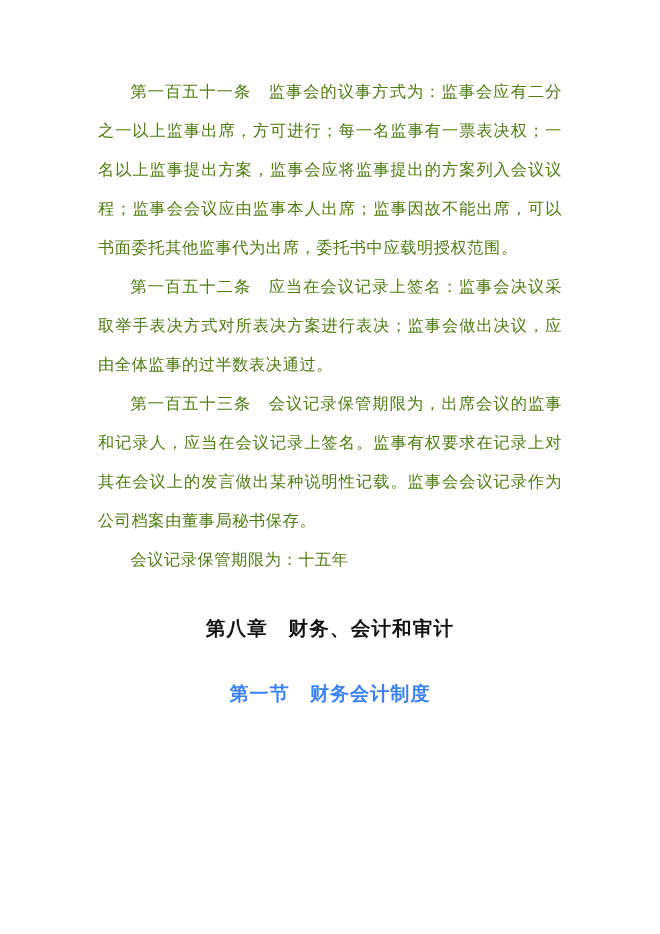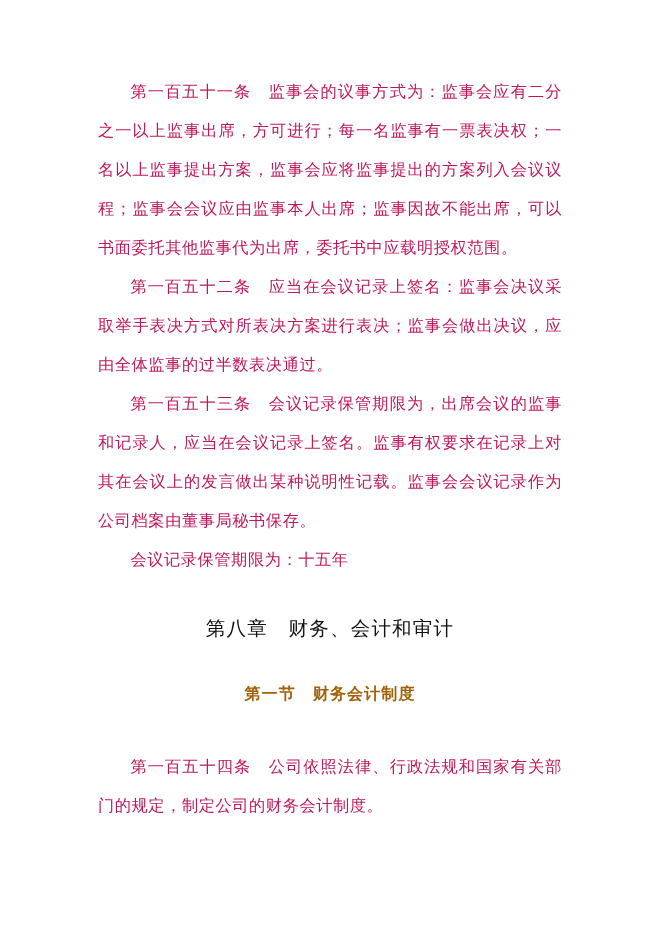--- a/index.html
+++ b/index.html
@@ -23,53 +23,52 @@
     background: #ffffff;
   }
   .body-text {
     font-size: 16.2px;
     line-height: 39px;
     text-align: justify;
     text-justify: inter-ideograph;
     letter-spacing: 0.6px;
     text-indent: 2em;
     margin: 0;
-    color: #be185d;
+    color: #4d7c0f;
   }
   .chapter-title {
     font-size: 19.5px;
     line-height: 39px;
     text-align: center;
     letter-spacing: 1.2px;
-    font-weight: normal;
+    font-weight: bold;
     margin: 30px 0 0 0;
     text-indent: 0;
     color: #111111;
   }
   .section-title {
-    font-size: 16px;
+    font-size: 19px;
     line-height: 39px;
     text-align: center;
     letter-spacing: 1.1px;
     margin: 26px 0 0 0;
     text-indent: 0;
-    color: #a16207;
+    color: #3b82f6;
   }
   .gap-after-section {
     margin-top: 34px;
   }
 </style>
 </head>
 <body>
 
 <div class="page">
 
   <p class="body-text">第一百五十一条　监事会的议事方式为：监事会应有二分之一以上监事出席，方可进行；每一名监事有一票表决权；一名以上监事提出方案，监事会应将监事提出的方案列入会议议程；监事会会议应由监事本人出席；监事因故不能出席，可以书面委托其他监事代为出席，委托书中应载明授权范围。</p>
   <p class="body-text">第一百五十二条　应当在会议记录上签名：监事会决议采取举手表决方式对所表决方案进行表决；监事会做出决议，应由全体监事的过半数表决通过。</p>
   <p class="body-text">第一百五十三条　会议记录保管期限为，出席会议的监事和记录人，应当在会议记录上签名。监事有权要求在记录上对其在会议上的发言做出某种说明性记载。监事会会议记录作为公司档案由董事局秘书保存。</p>
   <p class="body-text">会议记录保管期限为：十五年</p>
 
   <h1 class="chapter-title">第八章　财务、会计和审计</h1>
   <h2 class="section-title">第一节　财务会计制度</h2>
 
-  <p class="body-text gap-after-section">第一百五十四条　公司依照法律、行政法规和国家有关部门的规定，制定公司的财务会计制度。</p>
 
 </div>
 
 </body></html>

